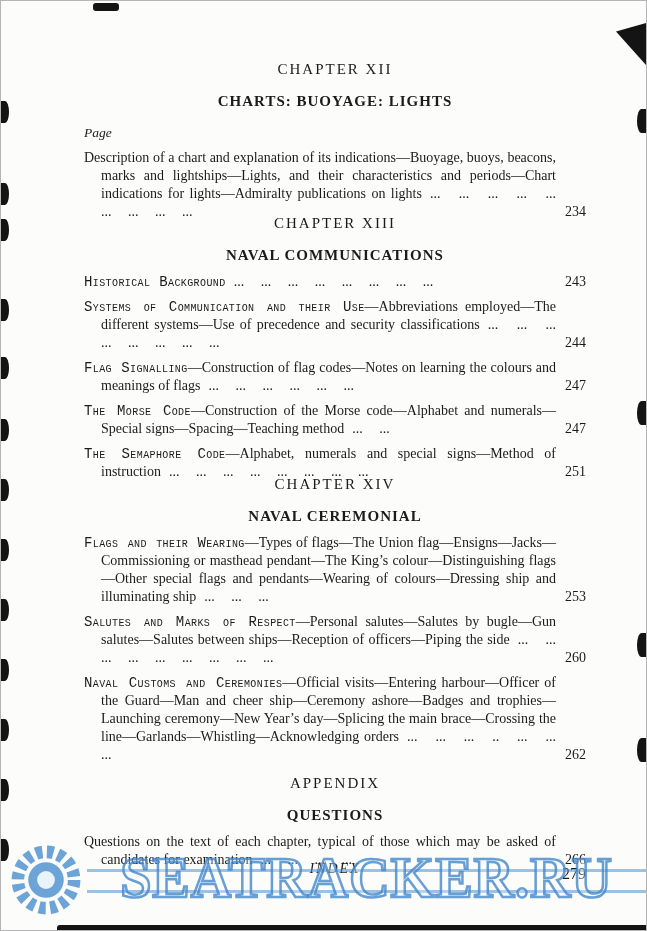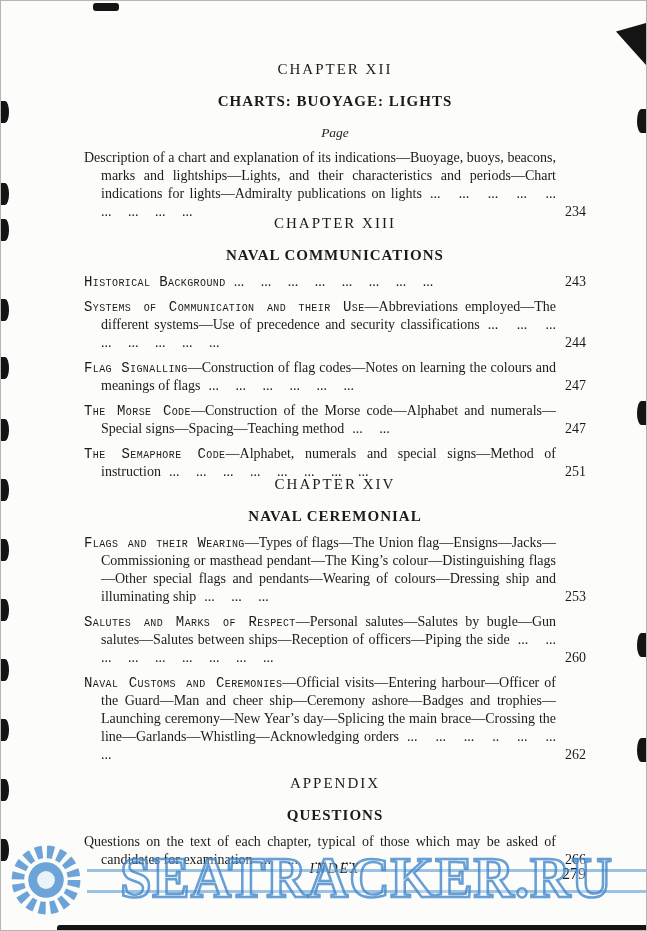--- a/index.html
+++ b/index.html
@@ -13,21 +13,21 @@
   .s1{top:58px}.s2{top:212px}.s3{top:473px}.s4{top:772px}
   .chap{
     margin:0 0 9px;font-size:15px;font-weight:normal;text-align:center;
     letter-spacing:2px;line-height:20px;
   }
   .title{
     margin:12px 0 8px;font-size:15px;font-weight:bold;text-align:center;
     letter-spacing:1px;line-height:20px;
   }
   .pagecol{
-    text-align:center;font-style:italic;font-size:13.5px;line-height:18px;margin:13px 0 2px;
+    text-align:left;font-style:italic;font-size:13.5px;line-height:18px;margin:13px 0 2px;
   }
   .entry{
     position:relative;margin:7px 0 5px;text-align:justify;
     font-size:14px;line-height:18px;
     padding:0 30px 0 17px;text-indent:-17px;
   }
   .lbl{font-variant:small-caps;letter-spacing:.4px;font-family:Liberation Mono, monospace;}
   .dots{word-spacing:13px;padding-left:8px;}
   .pg{position:absolute;right:0;bottom:0;text-indent:0;font-size:14px;}
   .indexrow{position:absolute;top:860px;left:0;width:100%;height:46px;}

